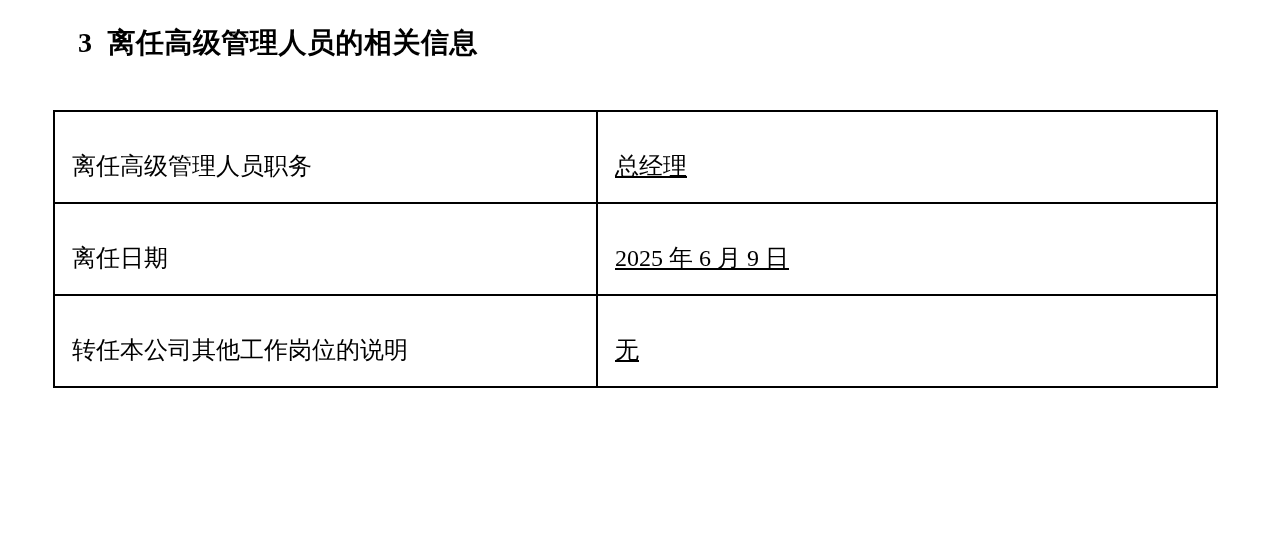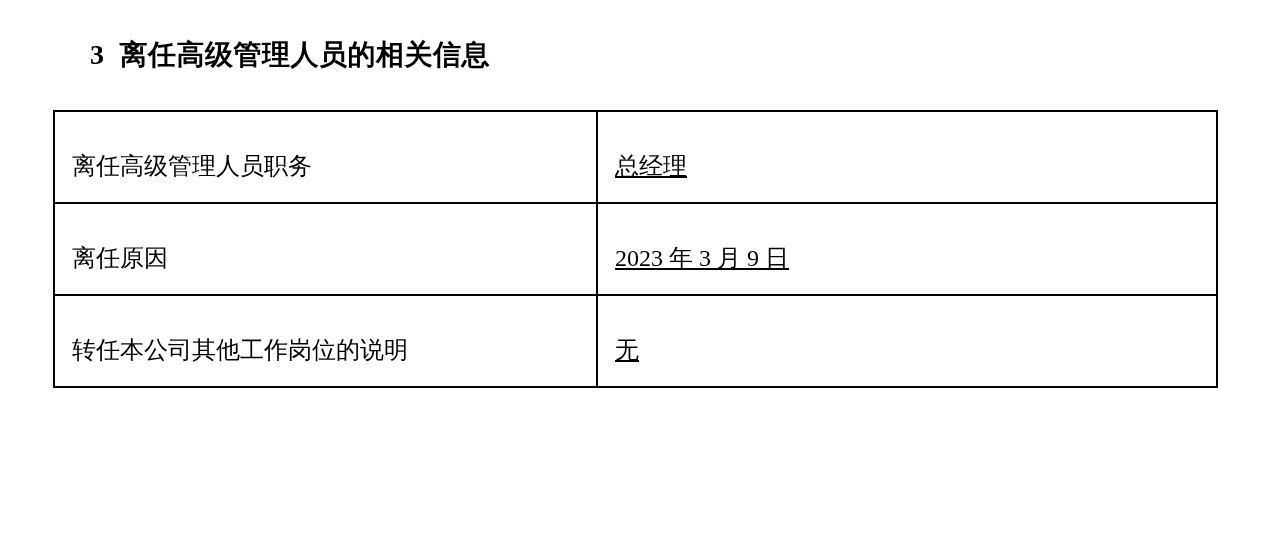--- a/index.html
+++ b/index.html
@@ -15,21 +15,21 @@
   .page {
     position: relative;
     width: 1270px;
     height: 538px;
     background: #ffffff;
   }
   .section-title {
     position: absolute;
     left: 78px;
     top: 26px;
-    margin: 12px;
+    margin: 0;
     font-size: 28px;
     font-weight: bold;
     line-height: 1.2;
     white-space: pre;
     letter-spacing: 0.5px;
   }
   .info-table {
     position: absolute;
     left: 53px;
     top: 110px;
@@ -62,22 +62,22 @@
 
   <h2 class="section-title">3  离任高级管理人员的相关信息</h2>
 
   <table class="info-table">
     <tbody>
       <tr>
         <td class="label-cell">离任高级管理人员职务</td>
         <td class="value-cell">总经理</td>
       </tr>
       <tr>
-        <td class="label-cell">离任原因</td>
-        <td class="value-cell">2023 年 3 月 9 日</td>
+        <td class="label-cell">离任日期</td>
+        <td class="value-cell">2025 年 6 月 9 日</td>
       </tr>
       <tr>
         <td class="label-cell">转任本公司其他工作岗位的说明</td>
         <td class="value-cell">无</td>
       </tr>
     </tbody>
   </table>
 
 </div>
 

